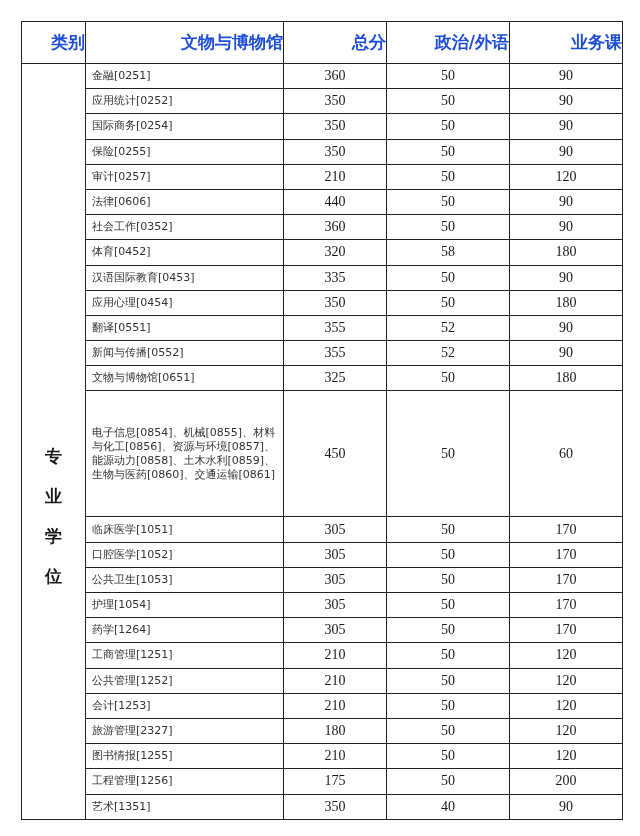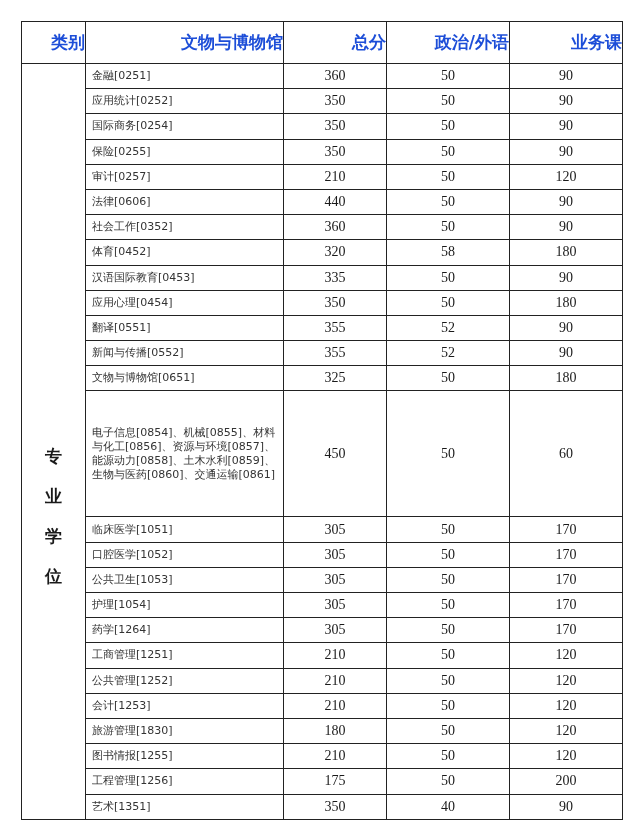--- a/index.html
+++ b/index.html
@@ -169,21 +169,21 @@
         <td class="num">50</td>
         <td class="num">120</td>
       </tr>
       <tr>
         <td class="name">会计[1253]</td>
         <td class="num">210</td>
         <td class="num">50</td>
         <td class="num">120</td>
       </tr>
       <tr>
-        <td class="name">旅游管理[1830]</td>
+        <td class="name">旅游管理[2327]</td>
         <td class="num">180</td>
         <td class="num">50</td>
         <td class="num">120</td>
       </tr>
       <tr>
         <td class="name">图书情报[1255]</td>
         <td class="num">210</td>
         <td class="num">50</td>
         <td class="num">120</td>
       </tr>

